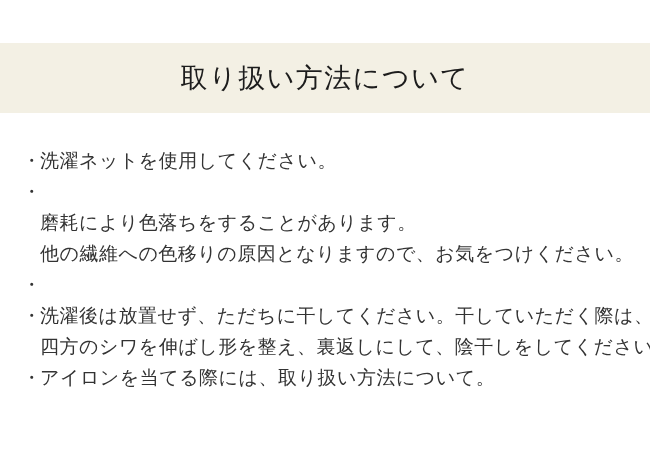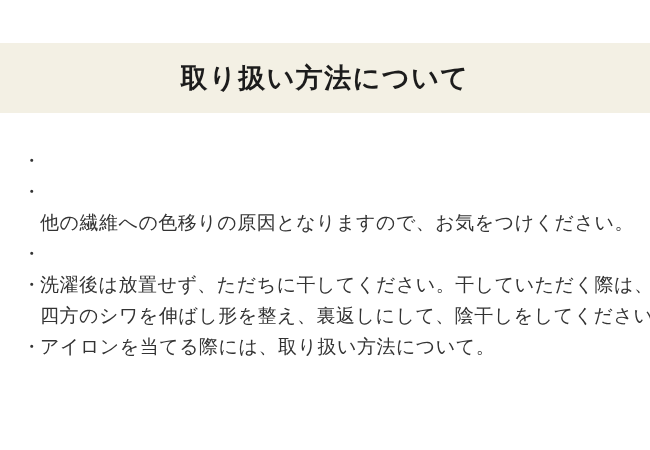--- a/index.html
+++ b/index.html
@@ -25,21 +25,21 @@
     left: 0;
     width: 650px;
     height: 70px;
     background: #f3f0e4;
     display: flex;
     align-items: center;
     justify-content: center;
   }
   .page-title {
     font-size: 27px;
-    font-weight: bold;
+    font-weight: normal;
     letter-spacing: 1.5px;
     color: #1c1c1c;
     white-space: nowrap;
   }
   .care-list {
     position: absolute;
     top: 145px;
     left: 22px;
     width: 618px;
   }
@@ -68,26 +68,31 @@
 <div class="page">
 
   <div class="header-band">
     <div class="page-title">取り扱い方法について</div>
   </div>
 
   <div class="care-list">
 
     <div class="line">
       <span class="bullet">・</span>
+      <span class="line-text">洗濯ネットを使用してください。</span>
     </div>
 
     <div class="line">
       <span class="bullet">・</span>
     </div>
 
+    <div class="line">
+      <span class="bullet"></span>
+      <span class="line-text">磨耗により色落ちをすることがあります。</span>
+    </div>
 
     <div class="line">
       <span class="bullet"></span>
       <span class="line-text">他の繊維への色移りの原因となりますので、お気をつけください。</span>
     </div>
 
     <div class="line">
       <span class="bullet">・</span>
     </div>
 

